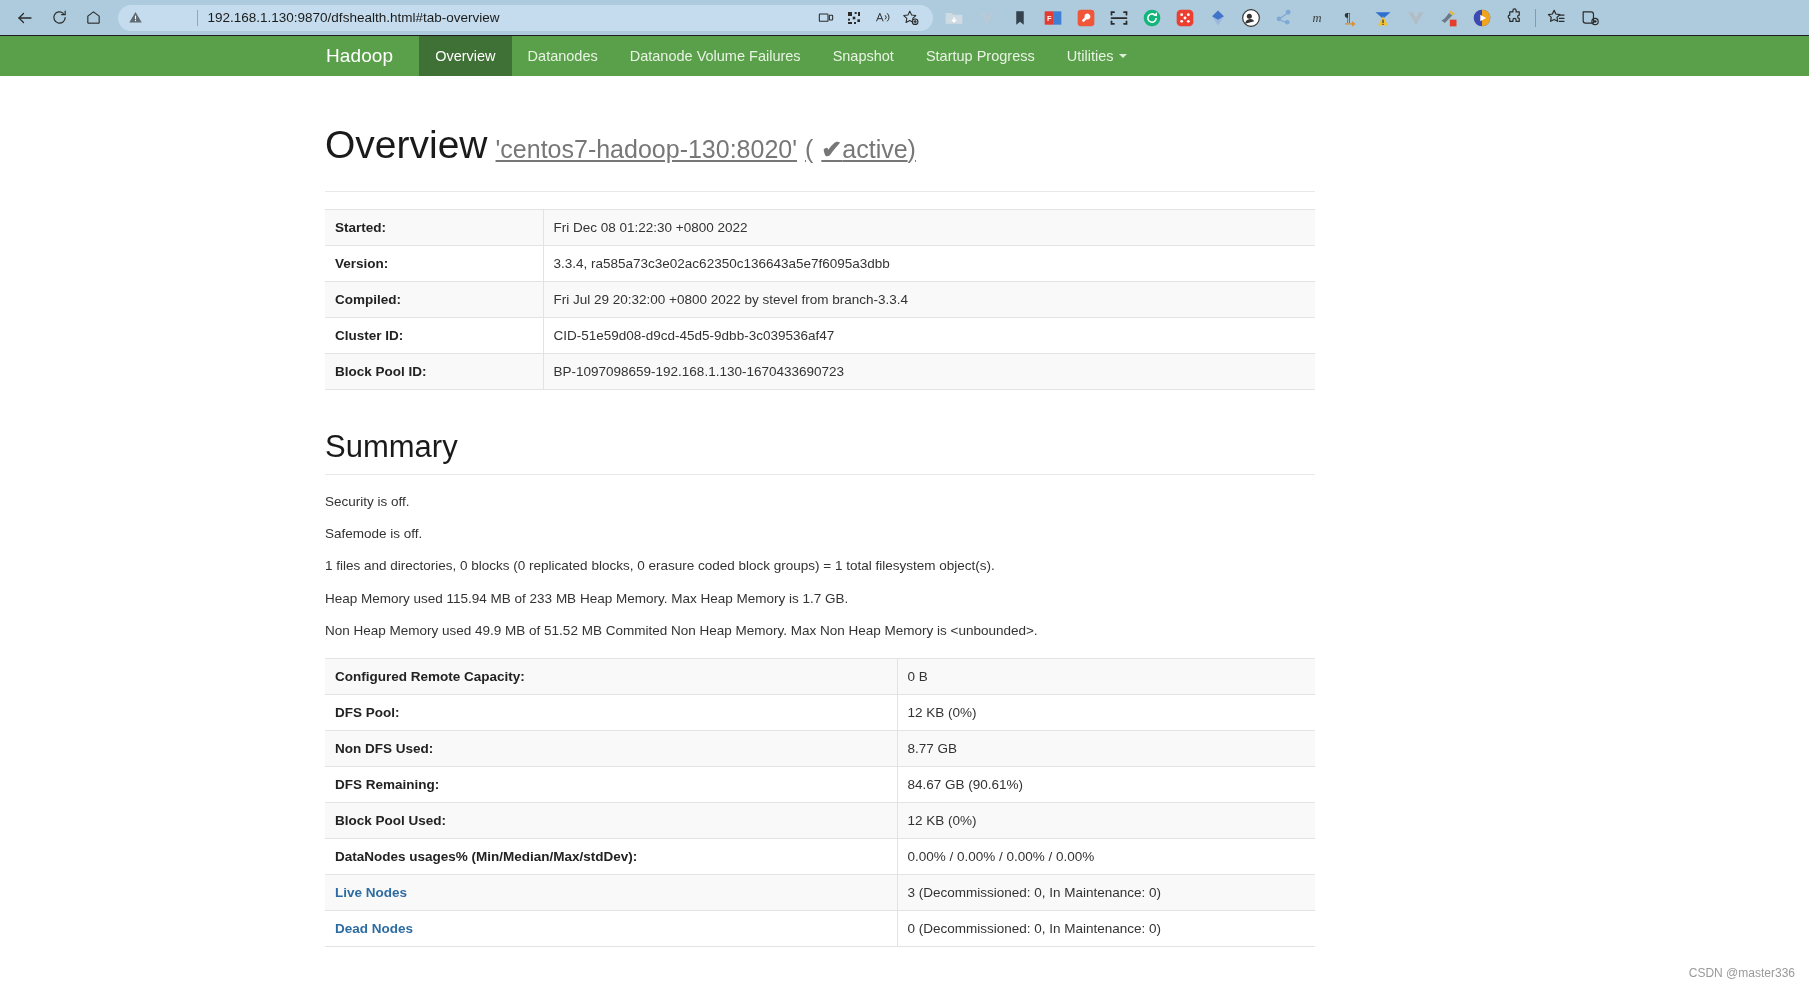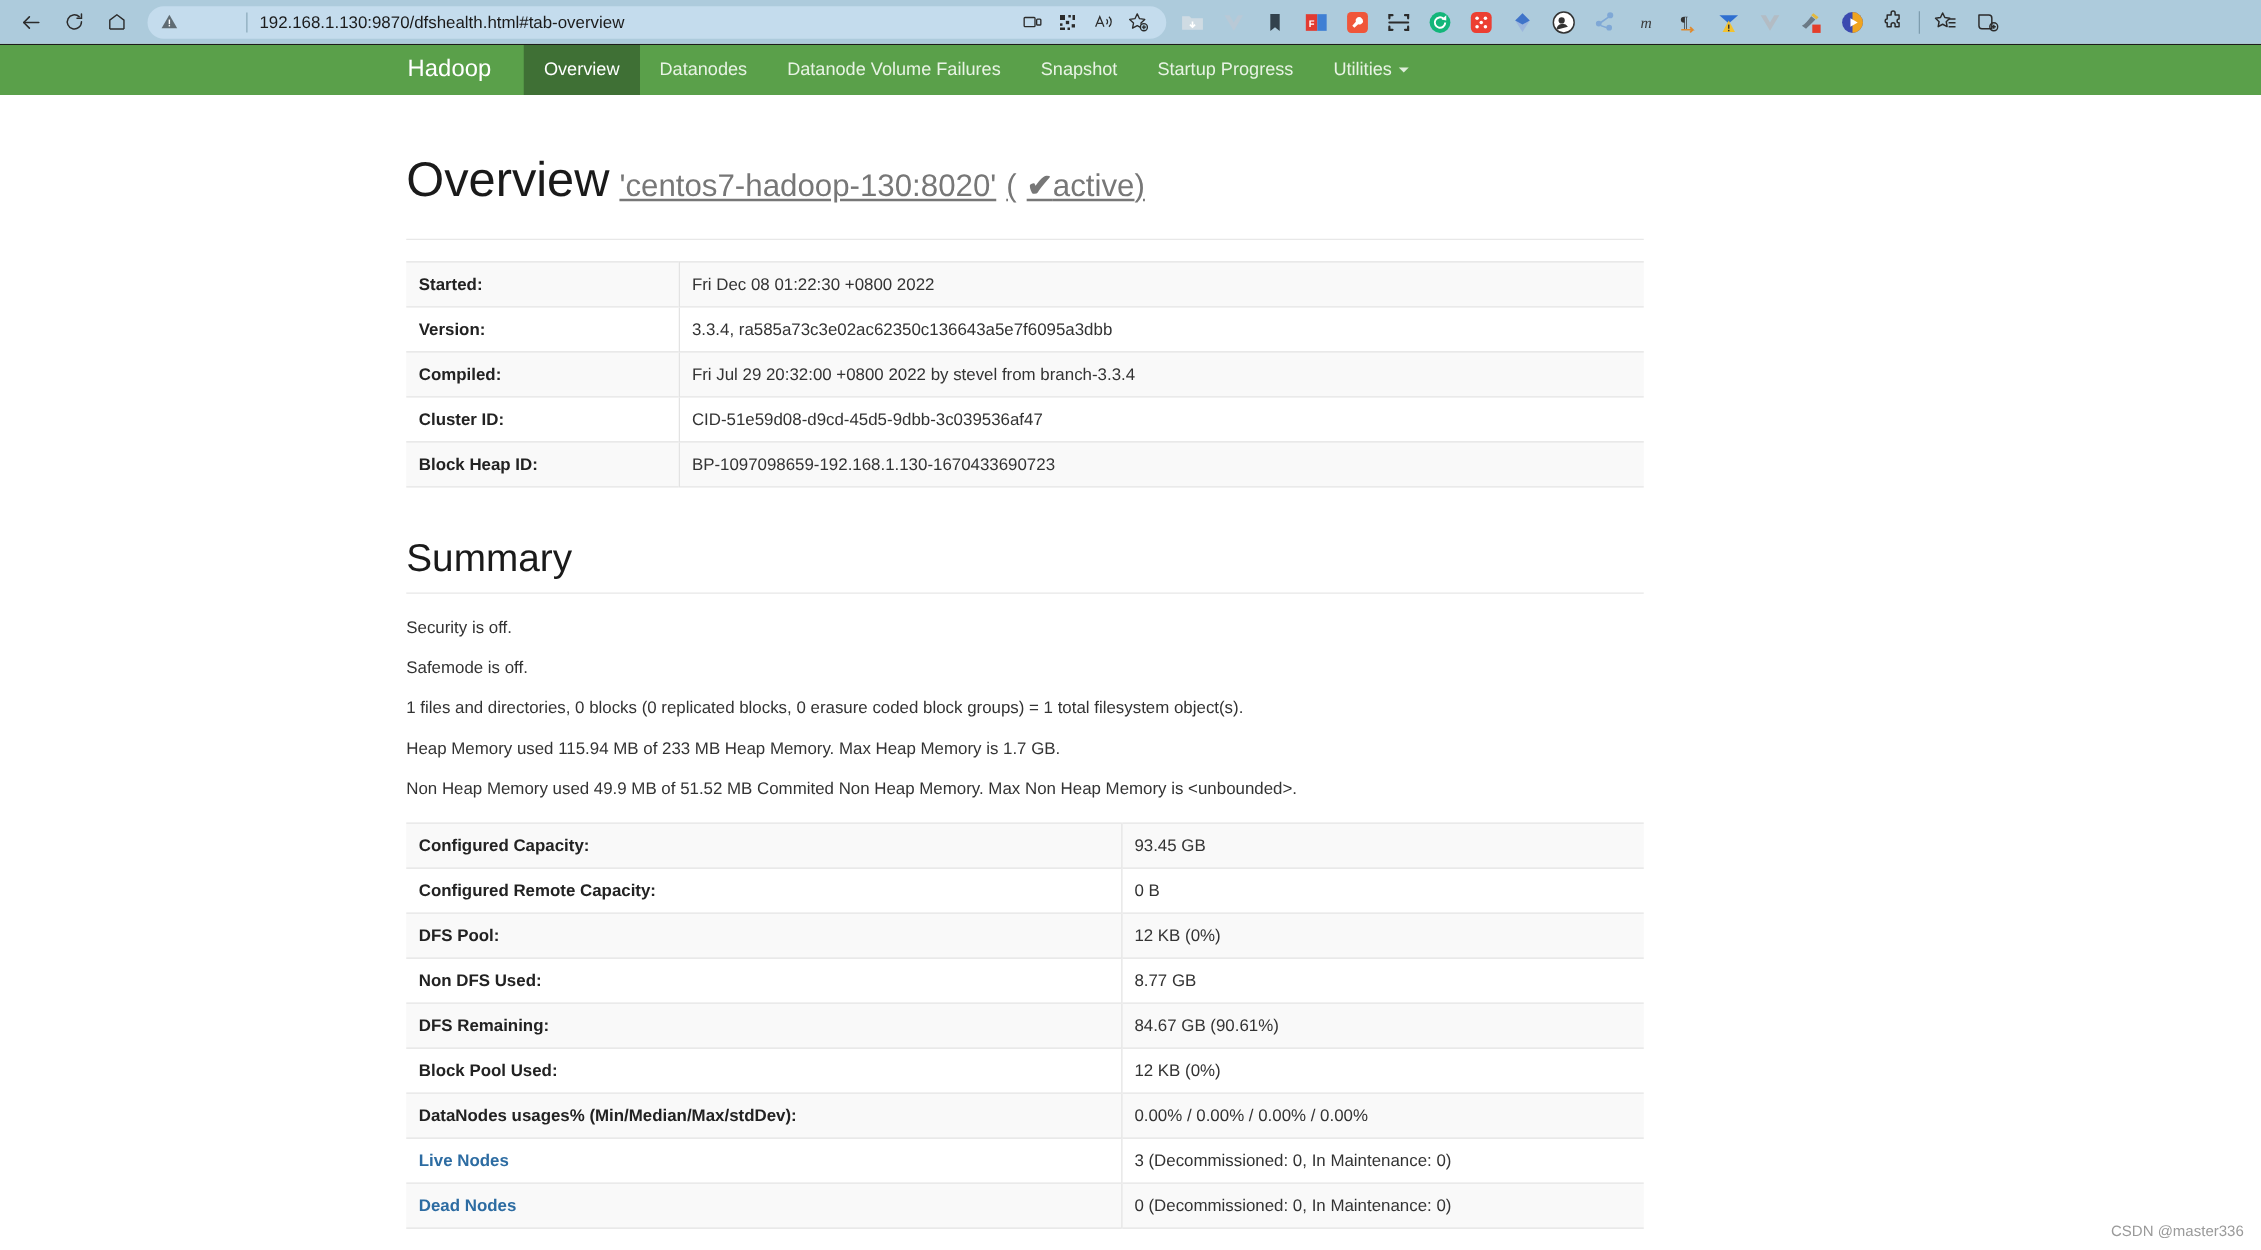--- a/index.html
+++ b/index.html
@@ -200,21 +200,21 @@
     color: #333333;
     margin: 0 0 14px 0;
     line-height: 1.35;
   }
   .summary-lines { margin-top: 18px; margin-bottom: 18px; }
   a.link { color: #2d6ca2; text-decoration: none; }
 
   .watermark {
     position: absolute;
     right: 14px;
-    bottom: 8px;
+    bottom: 20px;
     font-size: 12px;
     color: #9a9a9a;
   }
 </style>
 </head>
 <body>
 
 <div class="browser-bar">
 
   <div class="nav-btn">
@@ -465,44 +465,40 @@
         </tr>
         <tr>
           <td class="key">Compiled:</td>
           <td class="val">Fri Jul 29 20:32:00 +0800 2022 by stevel from branch-3.3.4</td>
         </tr>
         <tr>
           <td class="key">Cluster ID:</td>
           <td class="val">CID-51e59d08-d9cd-45d5-9dbb-3c039536af47</td>
         </tr>
         <tr>
-          <td class="key">Block Heap ID:</td>
+          <td class="key">Block Pool ID:</td>
           <td class="val">BP-1097098659-192.168.1.130-1670433690723</td>
         </tr>
       </tbody>
     </table>
 
     <h2 class="section-title">Summary</h2>
     <hr class="hr-title">
 
     <div class="summary-lines">
       <p class="summary-line">Security is off.</p>
       <p class="summary-line">Safemode is off.</p>
       <p class="summary-line">1 files and directories, 0 blocks (0 replicated blocks, 0 erasure coded block groups) = 1 total filesystem object(s).</p>
       <p class="summary-line">Heap Memory used 115.94 MB of 233 MB Heap Memory. Max Heap Memory is 1.7 GB.</p>
       <p class="summary-line">Non Heap Memory used 49.9 MB of 51.52 MB Commited Non Heap Memory. Max Non Heap Memory is &lt;unbounded&gt;.</p>
     </div>
 
     <table class="info striped summary">
       <tbody>
         <tr>
-          <td class="key">Configured Capacity:</td>
-          <td class="val">93.45 GB</td>
-        </tr>
-        <tr>
           <td class="key">Configured Remote Capacity:</td>
           <td class="val">0 B</td>
         </tr>
         <tr>
           <td class="key">DFS Pool:</td>
           <td class="val">12 KB (0%)</td>
         </tr>
         <tr>
           <td class="key">Non DFS Used:</td>
           <td class="val">8.77 GB</td>

